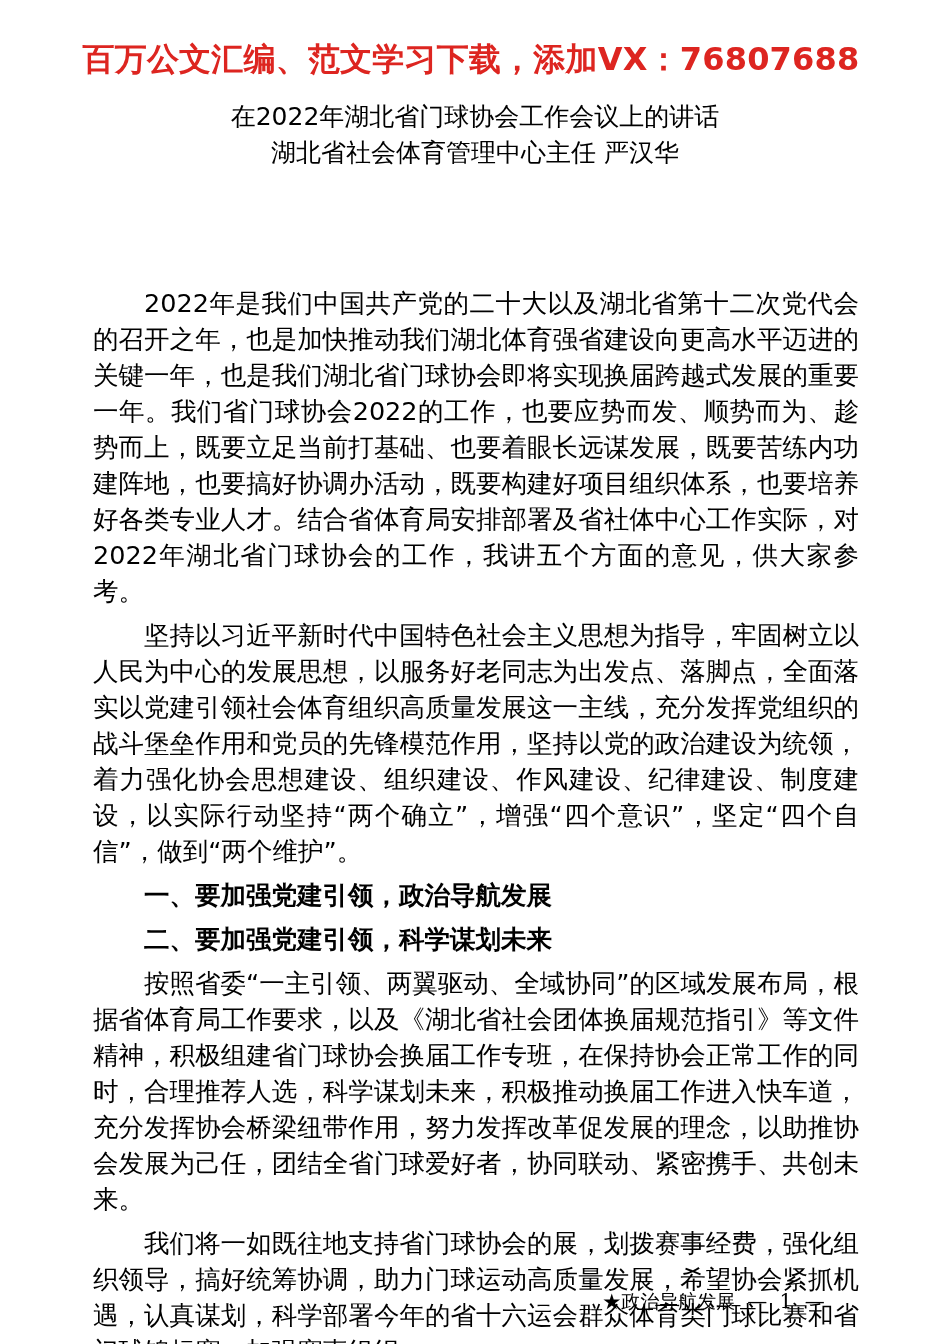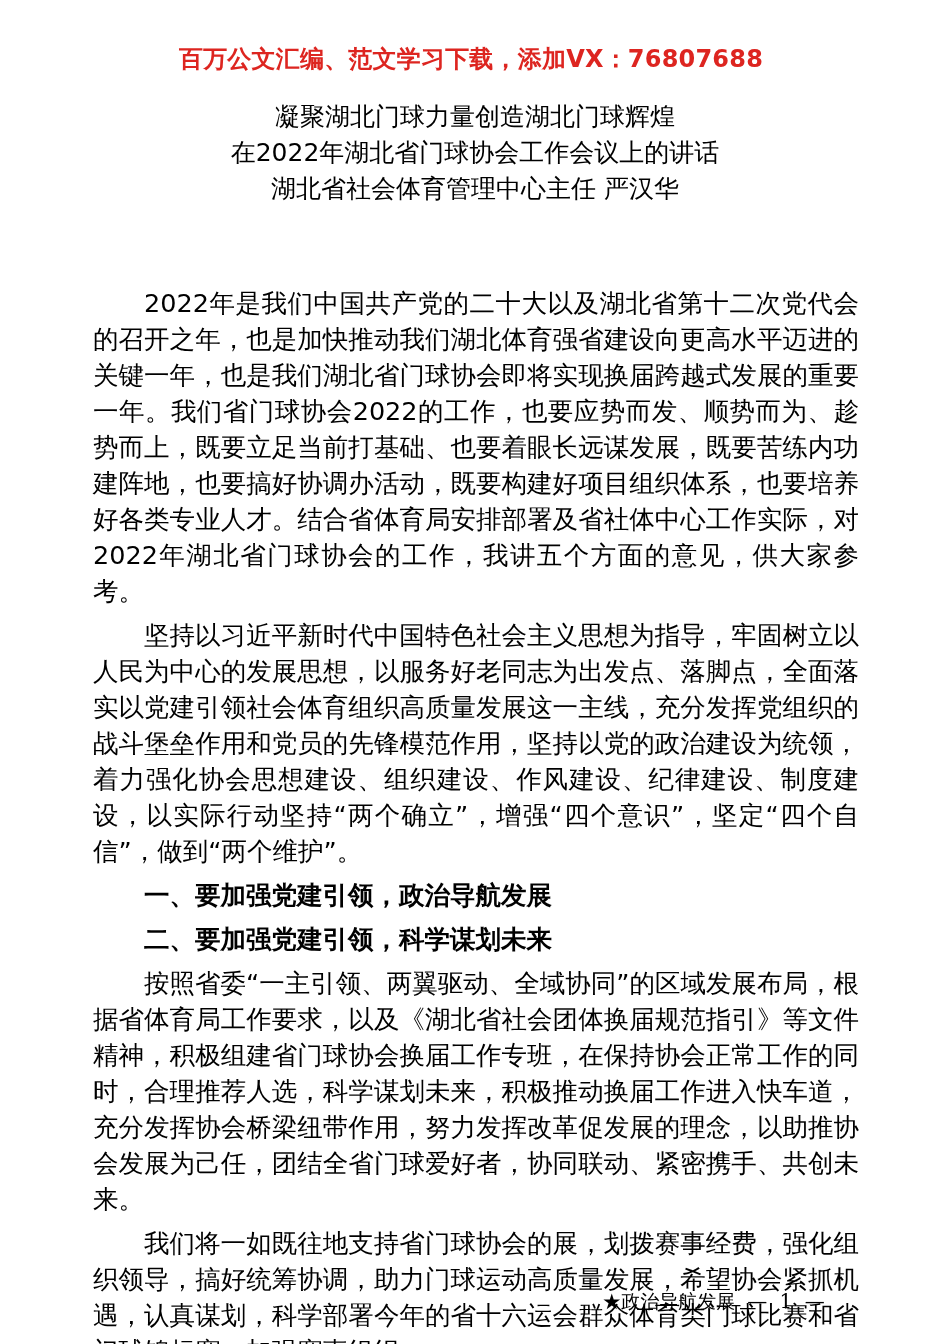--- a/index.html
+++ b/index.html
@@ -20,21 +20,21 @@
     box-sizing: border-box;
   }
 
   
   .promo-banner {
     position: absolute;
     top: 44px;
     left: 0;
     width: 942px;
     text-align: center;
-    font-size: 24px;
+    font-size: 32px;
     line-height: 30px;
     font-weight: 700;
     color: #dd2520;
     letter-spacing: 0.2px;
     white-space: nowrap;
   }
 
   
   .title-block {
     position: absolute;
@@ -106,21 +106,20 @@
   }
 </style>
 </head>
 <body>
 
 <div class="page">
 
   <div class="promo-banner">百万公文汇编、范文学习下载，添加VX：76807688</div>
 
   <div class="title-block">
-    <div class="title-line">凝聚湖北门球力量创造湖北门球辉煌</div>
     <div class="title-line">在2022年湖北省门球协会工作会议上的讲话</div>
     <div class="title-line">湖北省社会体育管理中心主任  严汉华</div>
   </div>
 
   <div class="body-area">
     <p class="para">2022年是我们中国共产党的二十大以及湖北省第十二次党代会的召开之年，也是加快推动我们湖北体育强省建设向更高水平迈进的关键一年，也是我们湖北省门球协会即将实现换届跨越式发展的重要一年。我们省门球协会2022的工作，也要应势而发、顺势而为、趁势而上，既要立足当前打基础、也要着眼长远谋发展，既要苦练内功建阵地，也要搞好协调办活动，既要构建好项目组织体系，也要培养好各类专业人才。结合省体育局安排部署及省社体中心工作实际，对2022年湖北省门球协会的工作，我讲五个方面的意见，供大家参考。</p>
     <p class="para">坚持以习近平新时代中国特色社会主义思想为指导，牢固树立以人民为中心的发展思想，以服务好老同志为出发点、落脚点，全面落实以党建引领社会体育组织高质量发展这一主线，充分发挥党组织的战斗堡垒作用和党员的先锋模范作用，坚持以党的政治建设为统领，着力强化协会思想建设、组织建设、作风建设、纪律建设、制度建设，以实际行动坚持“两个确立”，增强“四个意识”，坚定“四个自信”，做到“两个维护”。</p>
     <p class="para heading">一、要加强党建引领，政治导航发展</p>
     <p class="para heading">二、要加强党建引领，科学谋划未来</p>
     <p class="para">按照省委“一主引领、两翼驱动、全域协同”的区域发展布局，根据省体育局工作要求，以及《湖北省社会团体换届规范指引》等文件精神，积极组建省门球协会换届工作专班，在保持协会正常工作的同时，合理推荐人选，科学谋划未来，积极推动换届工作进入快车道，充分发挥协会桥梁纽带作用，努力发挥改革促发展的理念，以助推协会发展为己任，团结全省门球爱好者，协同联动、紧密携手、共创未来。</p>

